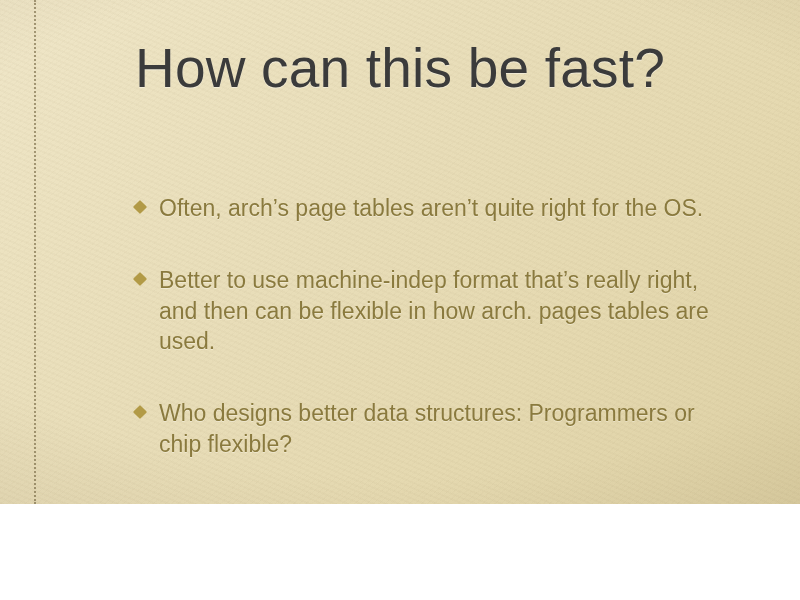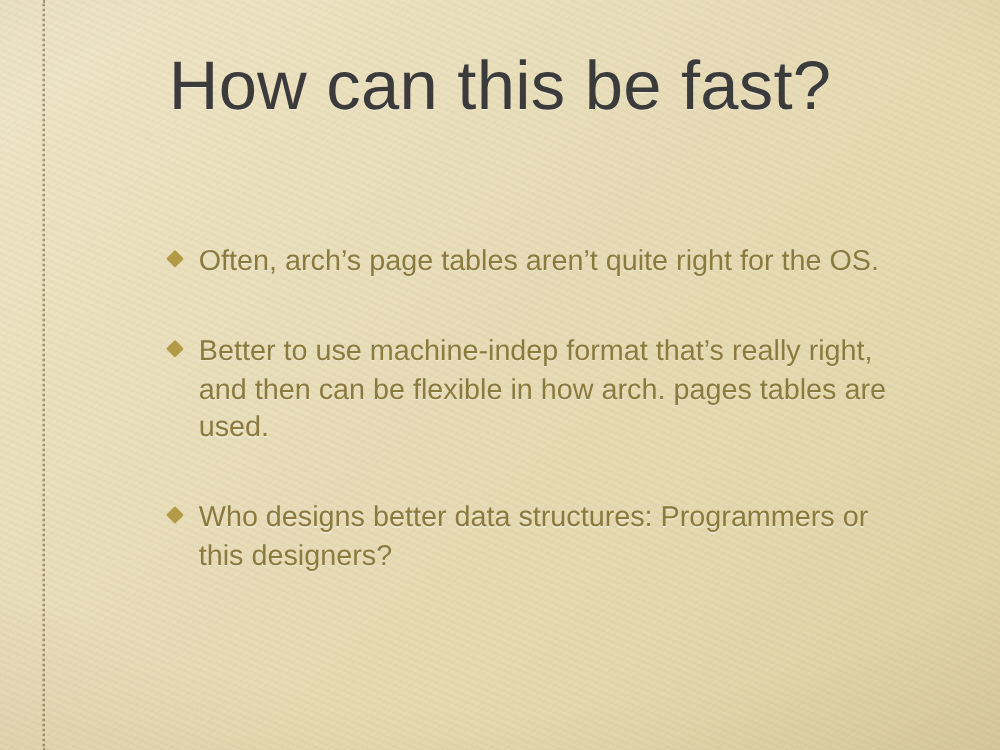--- a/index.html
+++ b/index.html
@@ -6,21 +6,21 @@
     margin: 0;
     padding: 0;
     width: 800px;
     height: 600px;
     overflow: hidden;
     font-family: Arial, Helvetica, sans-serif;
   }
   .slide {
     position: relative;
     width: 800px;
-    height: 600px;
+    height: 504px;
     background:
       radial-gradient(ellipse 140% 110% at 50% 45%,
         rgba(255,255,255,0.0) 0%,
         rgba(255,255,255,0.0) 45%,
         rgba(120,100,60,0.12) 70%,
         rgba(80,65,35,0.35) 92%,
         rgba(50,40,20,0.55) 100%),
       linear-gradient(135deg,
         #efe6c8 0%, #ece2c0 20%, #e8ddb8 45%, #e5d9b0 70%, #ddd0a4 100%);
     box-sizing: border-box;
@@ -86,15 +86,15 @@
 <body>
 
 <div class="slide">
   <div class="binding"></div>
 
   <div class="title">How can this be fast?</div>
 
   <div class="bullets">
     <div class="bullet">Often, arch’s page tables aren’t quite right for the OS.</div>
     <div class="bullet">Better to use machine-indep format that’s really right, and then can be flexible in how arch. pages tables are used.</div>
-    <div class="bullet">Who designs better data structures: Programmers or this designers?</div>
+    <div class="bullet">Who designs better data structures: Programmers or chip flexible?</div>
   </div>
 </div>
 
 </body></html>

